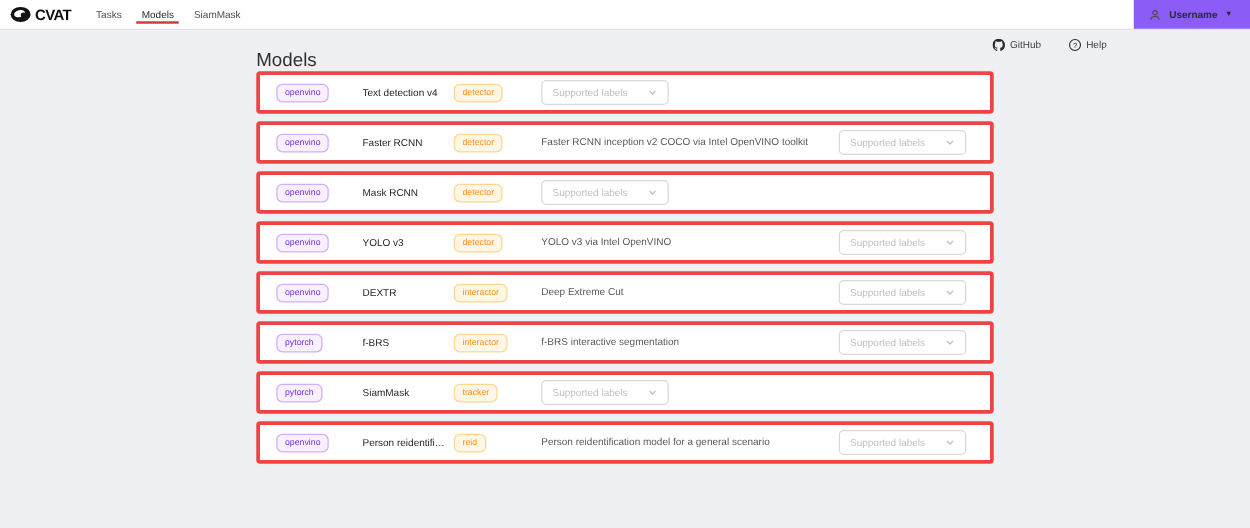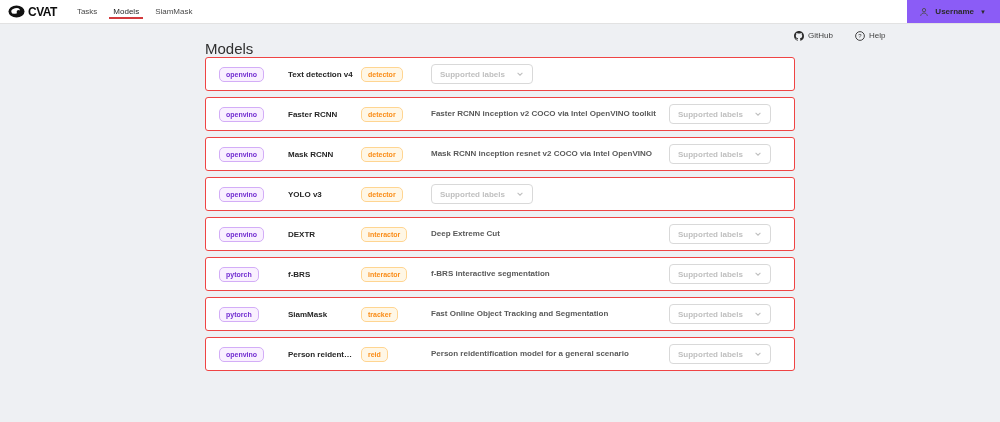--- a/index.html
+++ b/index.html
@@ -49,22 +49,22 @@
   .grid-cols {
     display:grid;
     grid-template-columns:69px 73px 70px 238px 1fr;
     align-items:center;
     padding-left:13px;
   }
   .table-header { margin-top:7px; height:18px; }
   .table-header .col-label { font-size:8px; color:#595959; }
 
   .card {
-    background:#ffffff; border:1px solid #ef4444; border-radius:3px;
-    min-height:34px; margin-bottom:6px; padding-top:4px; padding-bottom:4px;font-weight:bold;
+    background:#ffffff; border:3px solid #ef4444; border-radius:3px;
+    min-height:34px; margin-bottom:6px; padding-top:4px; padding-bottom:4px;
   }
   .cell { font-size:8px; color:#262626; }
   .cell.name { max-width:70px; white-space:nowrap; overflow:hidden; text-overflow:ellipsis; padding-right:4px; }
   .cell.desc { color:#595959; line-height:1.55; padding-right:10px; }
 
   .tag {
     display:inline-block; font-size:7px; line-height:1;
     padding:3px 6px; border-radius:5px; white-space:nowrap;
   }
   .tag.purple { color:var(--purple-text,#722ed1); background:var(--purple-bg,#f9f0ff); border:1px solid var(--purple-border,#d3adf7); }
@@ -166,37 +166,37 @@
           </svg>
         </span>
       </span>
     </span>
   </div>
 
   <div class="grid-cols card">
     <span class="cell"><span class="tag purple">openvino</span></span>
     <span class="cell name">Mask RCNN</span>
     <span class="cell"><span class="tag orange">detector</span></span>
-    <span class="cell desc">Mask RCNN inception resnet v2 COCO via Intel OpenVINO</span>
     <span class="labels-cell">
       <span class="select">
         <span class="select-text">Supported labels</span>
         <span class="icon">
           <svg width="8" height="8" viewBox="0 0 10 10" fill="none" stroke="#bfbfbf" stroke-width="1.3">
             <polyline points="2,3.5 5,6.5 8,3.5"></polyline>
           </svg>
         </span>
       </span>
     </span>
   </div>
 
   <div class="grid-cols card">
     <span class="cell"><span class="tag purple">openvino</span></span>
     <span class="cell name">YOLO v3</span>
     <span class="cell"><span class="tag orange">detector</span></span>
+    <span class="cell desc">YOLO v3 via Intel OpenVINO</span>
     <span class="labels-cell">
       <span class="select">
         <span class="select-text">Supported labels</span>
         <span class="icon">
           <svg width="8" height="8" viewBox="0 0 10 10" fill="none" stroke="#bfbfbf" stroke-width="1.3">
             <polyline points="2,3.5 5,6.5 8,3.5"></polyline>
           </svg>
         </span>
       </span>
     </span>
@@ -233,21 +233,20 @@
           </svg>
         </span>
       </span>
     </span>
   </div>
 
   <div class="grid-cols card">
     <span class="cell"><span class="tag purple">pytorch</span></span>
     <span class="cell name">SiamMask</span>
     <span class="cell"><span class="tag orange">tracker</span></span>
-    <span class="cell desc">Fast Online Object Tracking and Segmentation</span>
     <span class="labels-cell">
       <span class="select">
         <span class="select-text">Supported labels</span>
         <span class="icon">
           <svg width="8" height="8" viewBox="0 0 10 10" fill="none" stroke="#bfbfbf" stroke-width="1.3">
             <polyline points="2,3.5 5,6.5 8,3.5"></polyline>
           </svg>
         </span>
       </span>
     </span>

